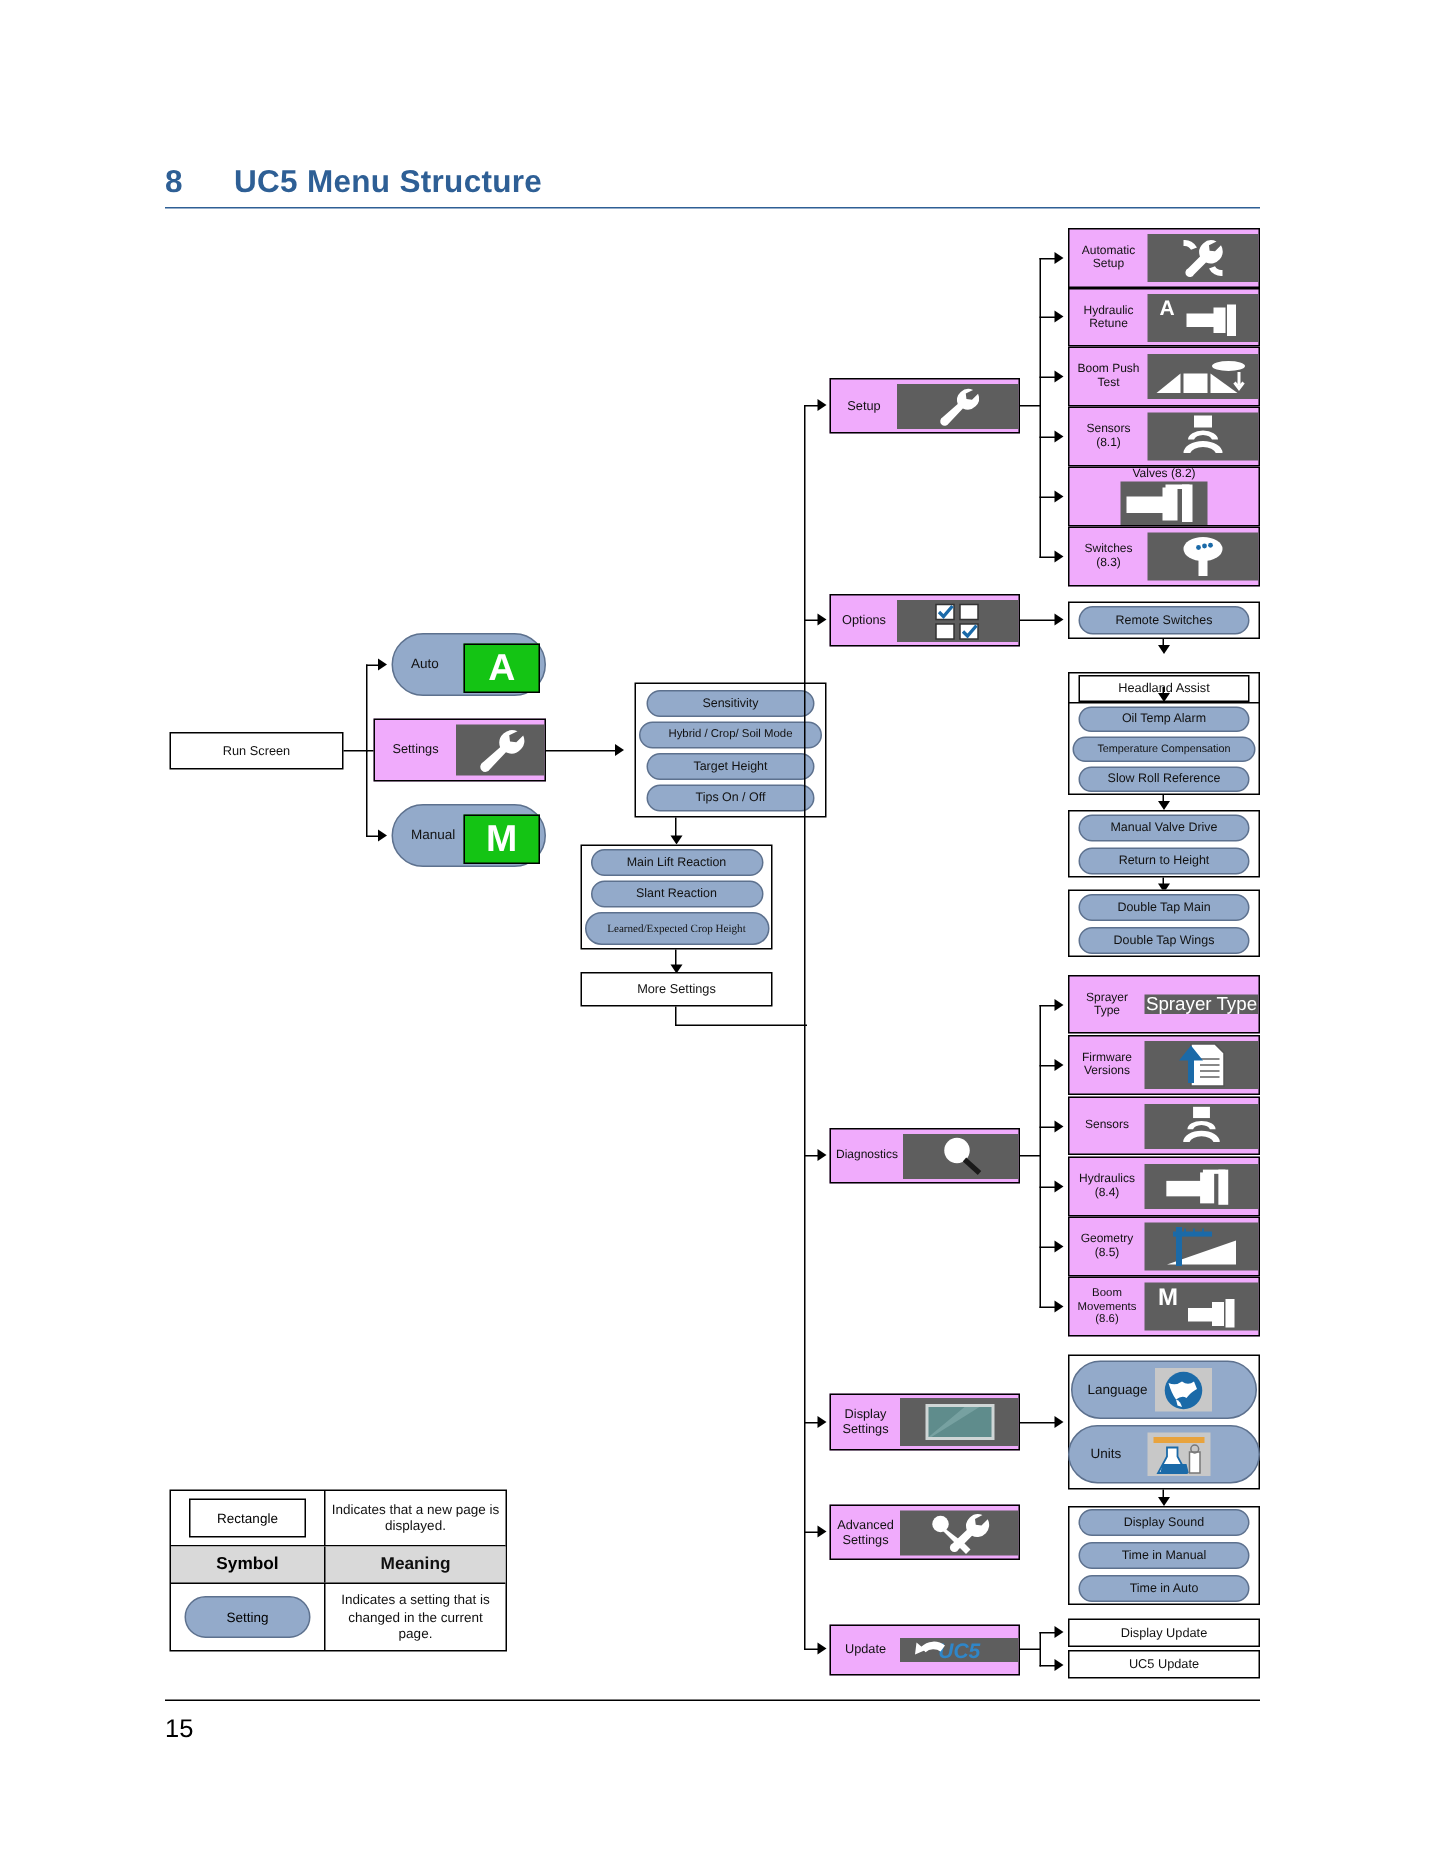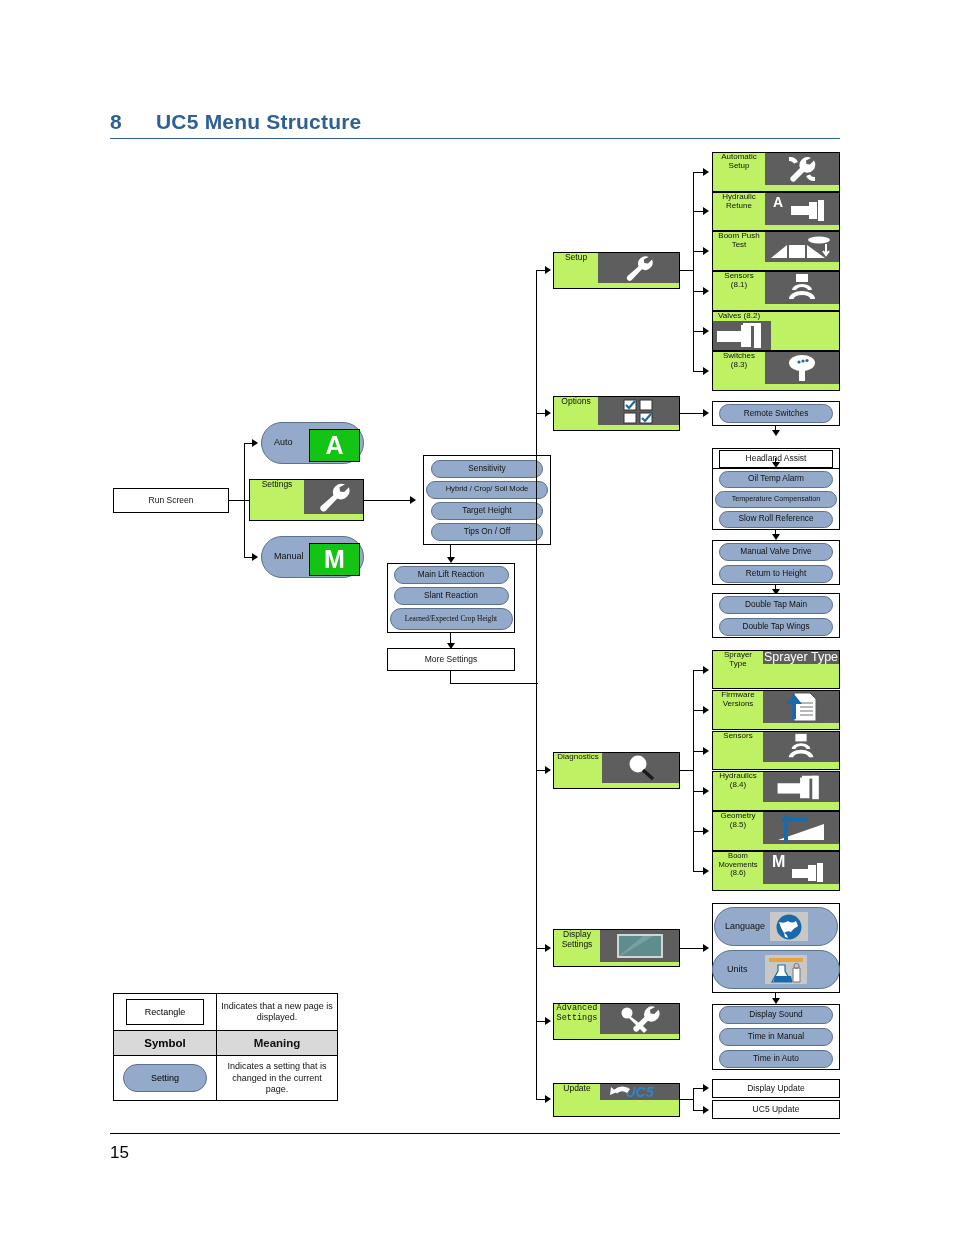--- a/index.html
+++ b/index.html
@@ -40,22 +40,22 @@
 
   
   .pill{
     border:1px solid #5d718e;background:#93aaca;border-radius:999px;
     display:flex;align-items:center;justify-content:center;
     text-align:center;font-size:8.3px;color:#111;line-height:1.1;
   }
 
   
   .iconrow{
-    border:1.2px solid #000;background:#bef264;
-    display:flex;align-items:flex-start;
+    border:1.2px solid #000;background:#f0abfc;
+    display:flex;align-items:center;
   }
   .iconrow .lab{
     display:flex;align-items:center;justify-content:center;text-align:center;
     font-size:8.5px;color:#111;line-height:1.12;padding:0 2px;box-sizing:border-box;
   }
   .iconrow .ico{
     background:#5e5e5e;display:flex;align-items:center;justify-content:center;
     flex:1 1 auto;position:relative;overflow:hidden;
   }
 
@@ -246,21 +246,21 @@
         <rect x="6" y="4" width="46" height="24" fill="#cfd6d6"></rect>
         <rect x="8" y="6" width="42" height="20" fill="#5f8c8c"></rect>
         <path d="M8 26 L32 6 L42 6 L10 26 Z" fill="#7fa8a8" opacity=".75"></path>
       </svg>
     </div>
   </div>
 
   <div class="ln h" style="left:536px;top:1021px;width:10px;"></div>
   <div class="arw" style="left:545px;top:1017px;"></div>
   <div class="node iconrow" style="left:553px;top:1003px;width:127px;height:37px;">
-    <div class="lab" style="width:46px;font-family:Liberation Mono, monospace;">Advanced Settings</div>
+    <div class="lab" style="width:46px;">Advanced Settings</div>
     <div class="ico">
       <svg width="46" height="30" viewBox="0 0 46 30">
         <g fill="#fff">
           <circle cx="10" cy="9" r="5.5"></circle>
           <path d="M13 12 L26 22 l4 4 l-3 3 l-4-4 L10 12 z"></path>
           <path d="M38 3 a8 8 0 0 0-10.5 10 L18 22 a3 3 0 1 0 4 4 l9-9.2 A8 8 0 0 0 41.5 5.8 l-4.2 4.2 -3.8-.5 -.5-3.8z"></path>
         </g>
       </svg>
     </div>
   </div>

